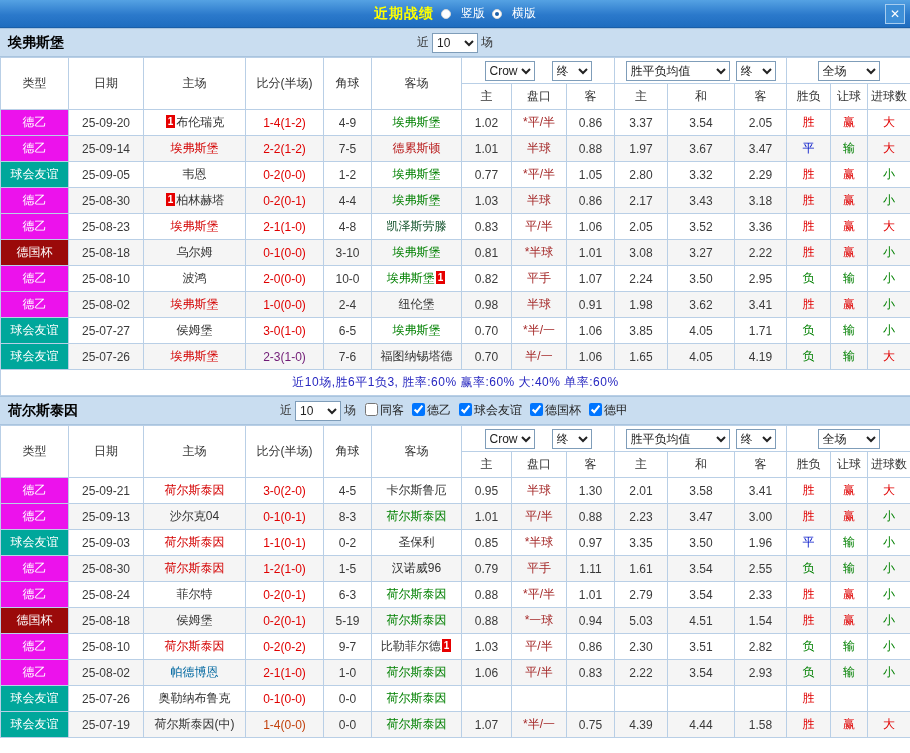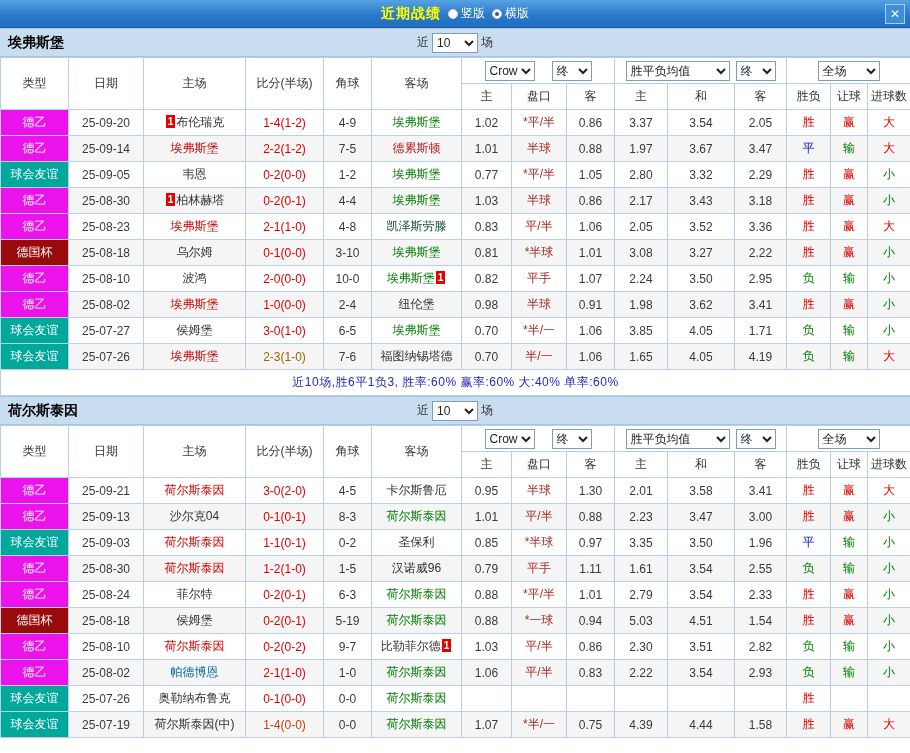--- a/index.html
+++ b/index.html
@@ -10,21 +10,21 @@
     font-size:12px; color:#333;
   }
   
   .topbar {
     height:28px; display:flex; align-items:center; position:relative;
     background:linear-gradient(180deg,#55A2E3 0%,#2B79CB 55%,#1F6DBF 100%);
     border-bottom:1px solid #1A5FA8;
   }
   .topbar-center { flex:1; display:flex; justify-content:center; align-items:center; gap:7px; }
   .topbar-title { color:#FFFF00; font-weight:bold; font-size:14px; letter-spacing:1px; }
-  .radio-group { display:inline-flex; align-items:center; gap:3px; cursor:pointer; }
+  .radio-group { display:inline-flex; align-items:center; gap:10px; cursor:pointer; }
   .radio {
     width:10px; height:10px; border-radius:50%; background:#fff;
     border:1px solid #d8d8d8; display:inline-block; position:relative;
   }
   .radio.sel::after {
     content:""; position:absolute; left:2px; top:2px; right:2px; bottom:2px;
     background:#1B5FA8; border-radius:50%;
   }
   .radio-label { color:#fff; }
   .close-btn {
@@ -294,21 +294,21 @@
     <td class="c-odd">4.05</td>
     <td class="c-odd">1.71</td>
     <td class="c-result" style="color: rgb(0, 128, 0);">负</td>
     <td class="c-result" style="color: rgb(0, 128, 0);">输</td>
     <td class="c-result" style="color: rgb(0, 128, 0);">小</td>
   </tr>
         <tr>
     <td class="c-type" style="background: rgb(0, 167, 155);">球会友谊</td>
     <td class="c-date">25-07-26</td>
     <td class="c-home"><span class="team-link" style="color: rgb(212, 0, 0);">埃弗斯堡</span></td>
-    <td class="c-score" style="color: #a16207;">2-3(1-0)</td>
+    <td class="c-score" style="color: #701a75;">2-3(1-0)</td>
     <td class="c-corner">7-6</td>
     <td class="c-away"><span class="team-link" style="color: rgb(51, 51, 51);">福图纳锡塔德</span></td>
     <td class="c-odd">0.70</td>
     <td class="c-handicap" style="color: rgb(165, 42, 42);">半/一</td>
     <td class="c-odd">1.06</td>
     <td class="c-odd">1.65</td>
     <td class="c-odd">4.05</td>
     <td class="c-odd">4.19</td>
     <td class="c-result" style="color: rgb(0, 128, 0);">负</td>
     <td class="c-result" style="color: rgb(0, 128, 0);">输</td>
@@ -323,20 +323,21 @@
   </table>
 </div>
 
 <div class="section">
   <div class="section-header">
     <span class="team-name">荷尔斯泰因</span>
     <div class="header-controls">
       <span>近</span>
       <select class="sel-count"><option>10</option></select>
       <span>场</span>
+      <span class="cb-wrap"><label><input type="checkbox" style="">同客</label><label><input type="checkbox" checked="" style="">德乙</label><label><input type="checkbox" checked="" style="">球会友谊</label><label><input type="checkbox" checked="" style="">德国杯</label><label><input type="checkbox" checked="" style="">德甲</label></span>
     </div>
     <span class="header-spacer"></span>
   </div>
 
   <table>
     <colgroup>
       <col style="width:68px">
         <col style="width:75px">
         <col style="width:102px">
         <col style="width:78px">

